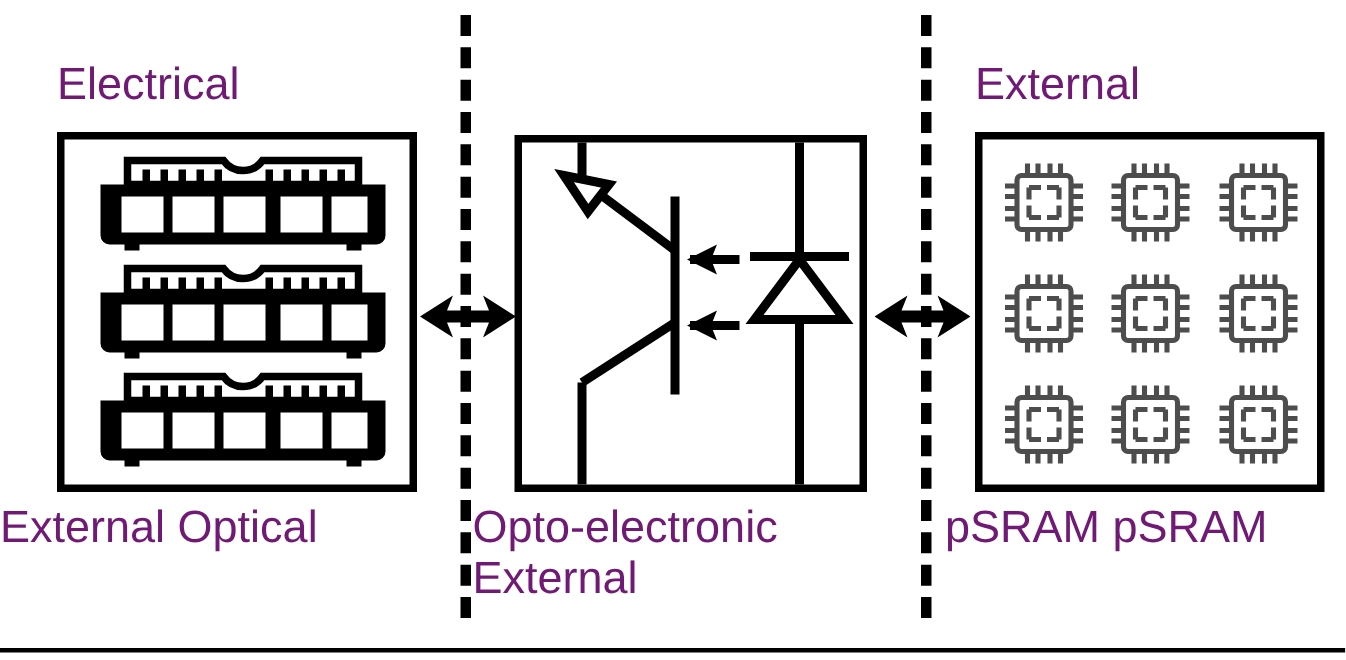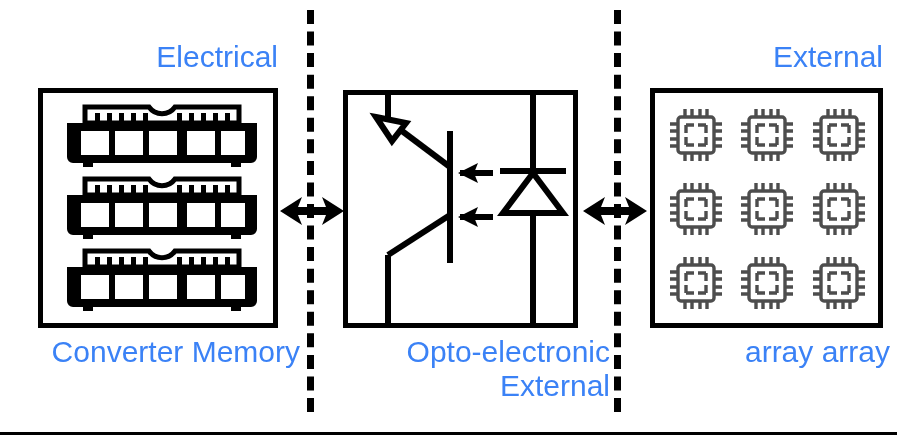--- a/index.html
+++ b/index.html
@@ -12,22 +12,22 @@
     width: 897px;
     height: 440px;
     background: #ffffff;
     font-family: "Liberation Sans", sans-serif;
     overflow: hidden;
   }
 
   
   .caption {
     position: absolute;
-    text-align: right;
-    color: #3b82f6;
+    text-align: left;
+    color: #701a75;
     font-size: 30px;
     line-height: 34px;
     font-weight: 400;
     letter-spacing: 0px;
     white-space: pre-line;
   }
   .caption-top  { font-size: 30px; }
   .caption-bot  { font-size: 30px; }
 
   
@@ -367,22 +367,22 @@
       <polygon points="0,18 22,4 18,14 46,14 42,4 64,18 42,32 46,22 18,22 22,32" fill="#000000"></polygon>
     </svg>
   </div>
 
   <div class="dblarrow" style="left:583px; top:193px; width:64px; height:36px;">
     <svg width="64" height="36" viewBox="0 0 64 36">
       <polygon points="0,18 22,4 18,14 46,14 42,4 64,18 42,32 46,22 18,22 22,32" fill="#000000"></polygon>
     </svg>
   </div>
 
-  <div class="caption caption-bot" style="left:0px; top:335px; width:300px;">Converter Memory</div>
+  <div class="caption caption-bot" style="left:0px; top:335px; width:300px;">External Optical</div>
 
   <div class="caption caption-bot" style="left:315px; top:335px; width:295px;">Opto-electronic
 External</div>
 
-  <div class="caption caption-bot" style="left:630px; top:335px; width:260px;">array array</div>
+  <div class="caption caption-bot" style="left:630px; top:335px; width:260px;">pSRAM pSRAM</div>
 
   <div class="bottom-rule" style="top:432px;"></div>
 
 </div>
 
 </body></html>

